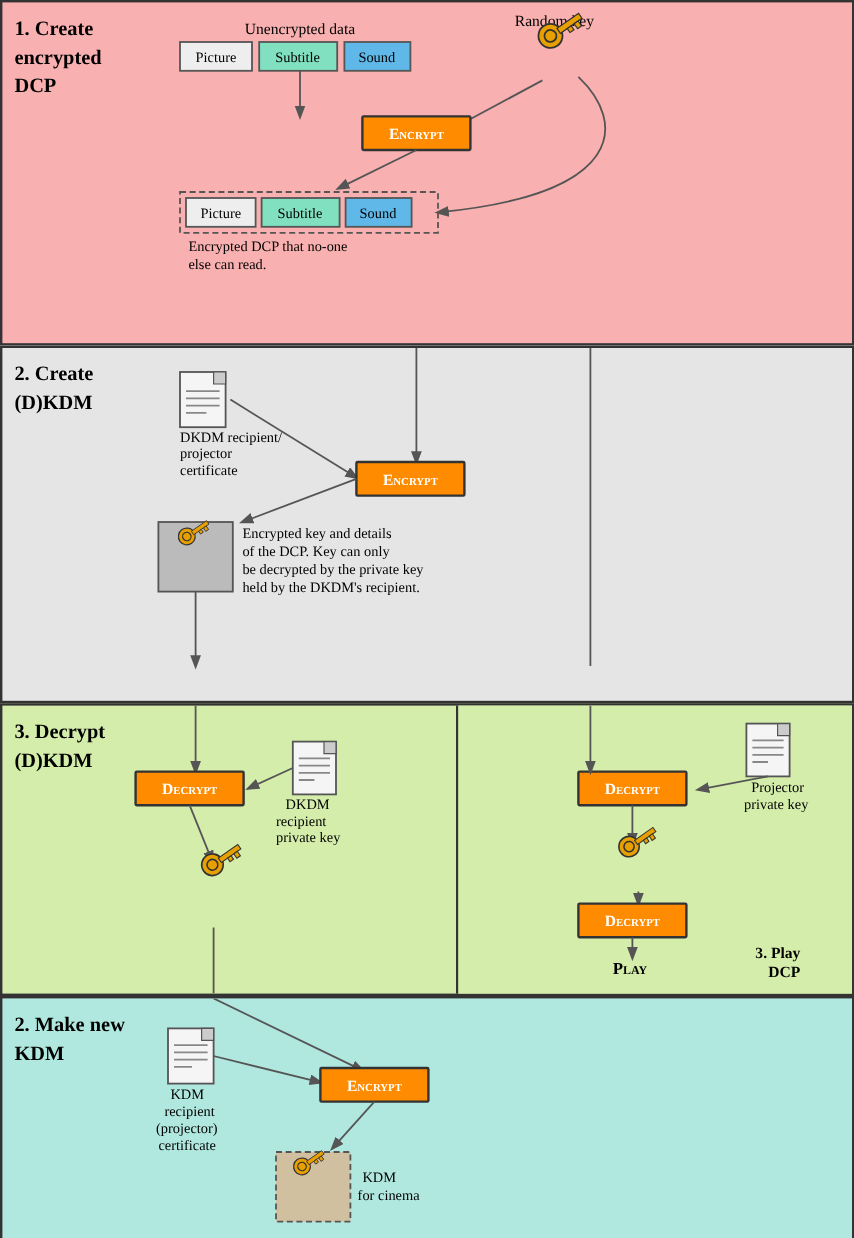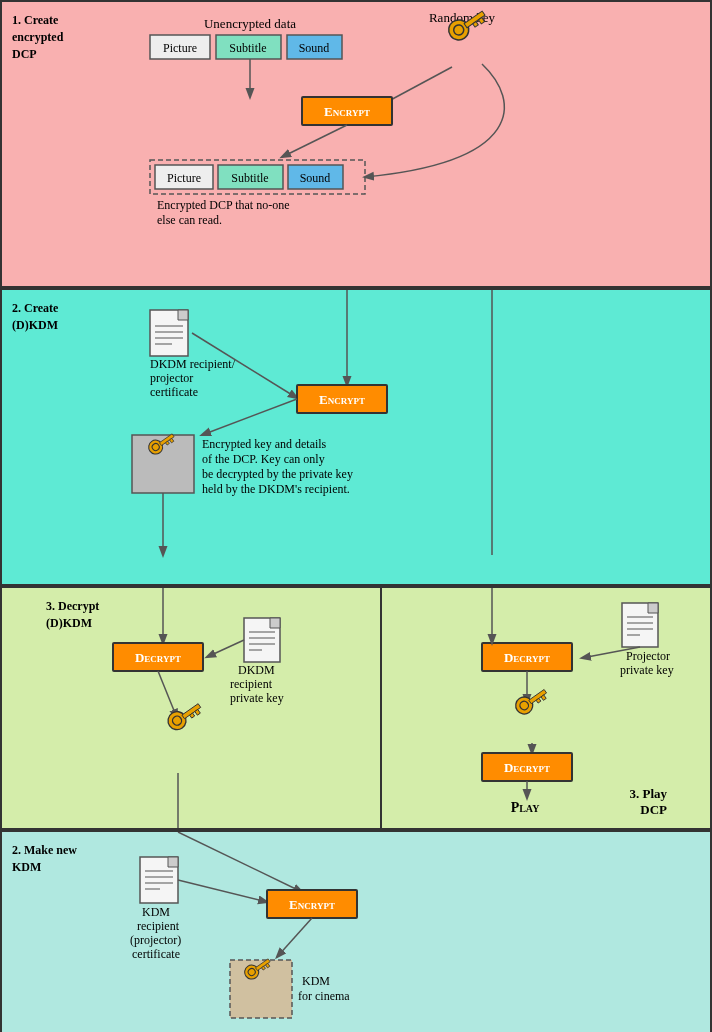--- a/index.html
+++ b/index.html
@@ -14,36 +14,36 @@
       position: relative;
       padding: 12px;
       border: 2px solid #333;
     }
 
     .section-1 {
       background: #f9b0b0;
       min-height: 260px;
     }
     .section-2 {
-      background: #5eead4;
+      background: #e5e5e5;
       min-height: 280px;
     }
     .section-3 {
       background: #d4edaa;
       min-height: 230px;
       display: flex;
     }
     .section-4 {
       background: #b0e8e0;
       min-height: 220px;
     }
 
     .section-label {
       font-weight: bold;
-      font-size: 12px;
+      font-size: 17px;
       line-height: 1.4;
       position: absolute;
       left: 10px;
       top: 10px;
     }
 
     .s3-left {
       flex: 0 0 380px;
       position: relative;
       border-right: 2px solid #333;
@@ -166,21 +166,21 @@
 
     <line x1="490" y1="0" x2="490" y2="265" stroke="#555" stroke-width="1.5" stroke-dasharray="none"></line>
 
   </svg>
   <div style="height:270px;"></div>
 </div>
 
 <div class="section section-3" style="padding:0; min-height:240px;">
 
   <div class="s3-left" style="position:relative; min-height:240px;">
-    <div class="section-label" style="white-space:pre-line; top:10px; left:10px;margin-left:34px;">3. Decrypt
+    <div class="section-label" style="white-space:pre-line; top:10px; left:10px;">3. Decrypt
 (D)KDM</div>
     <svg width="380" height="240" style="position:absolute;top:0;left:0;pointer-events:none;">
       <defs>
         <marker id="arrow3" markerWidth="8" markerHeight="8" refX="6" refY="3" orient="auto">
           <path d="M0,0 L0,6 L8,3 z" fill="#555"></path>
         </marker>
       </defs>
 
       <line x1="161" y1="0" x2="161" y2="55" stroke="#555" stroke-width="1.5" marker-end="url(#arrow3)"></line>
 

